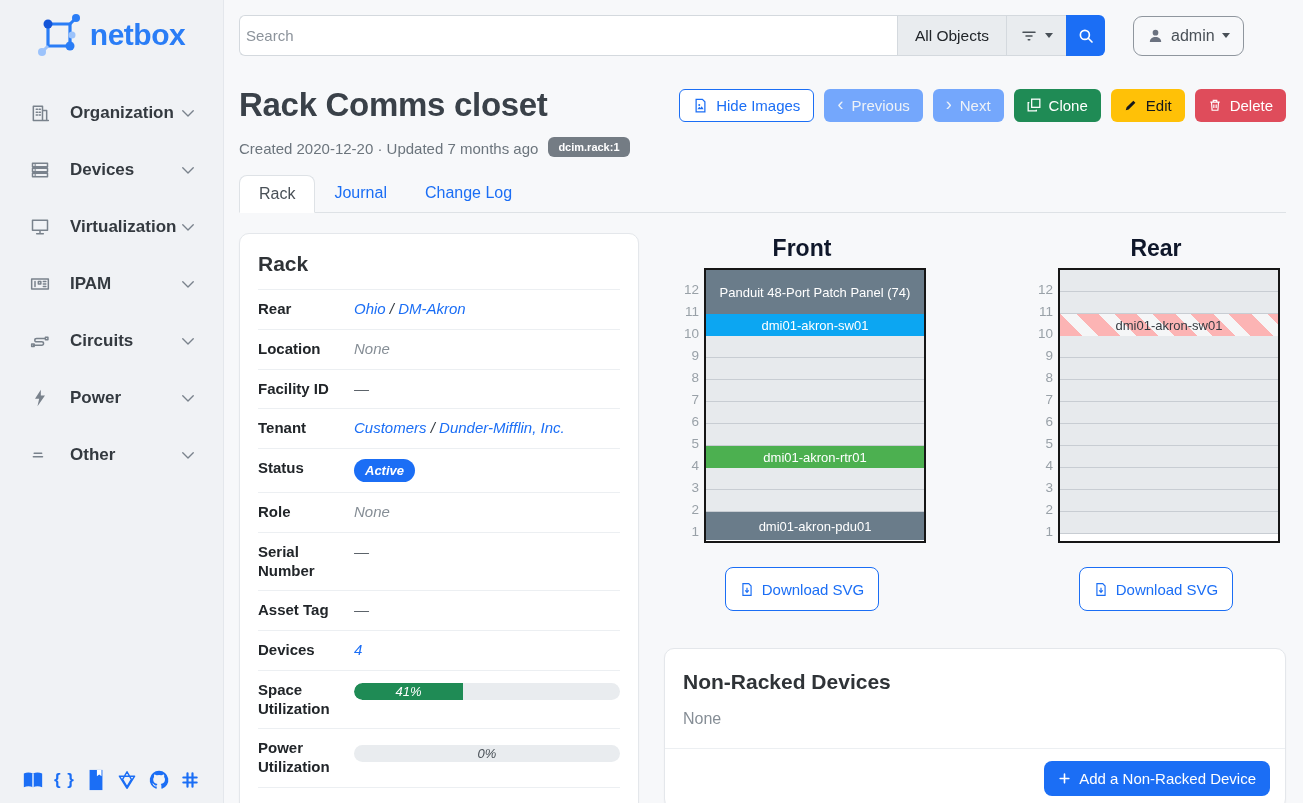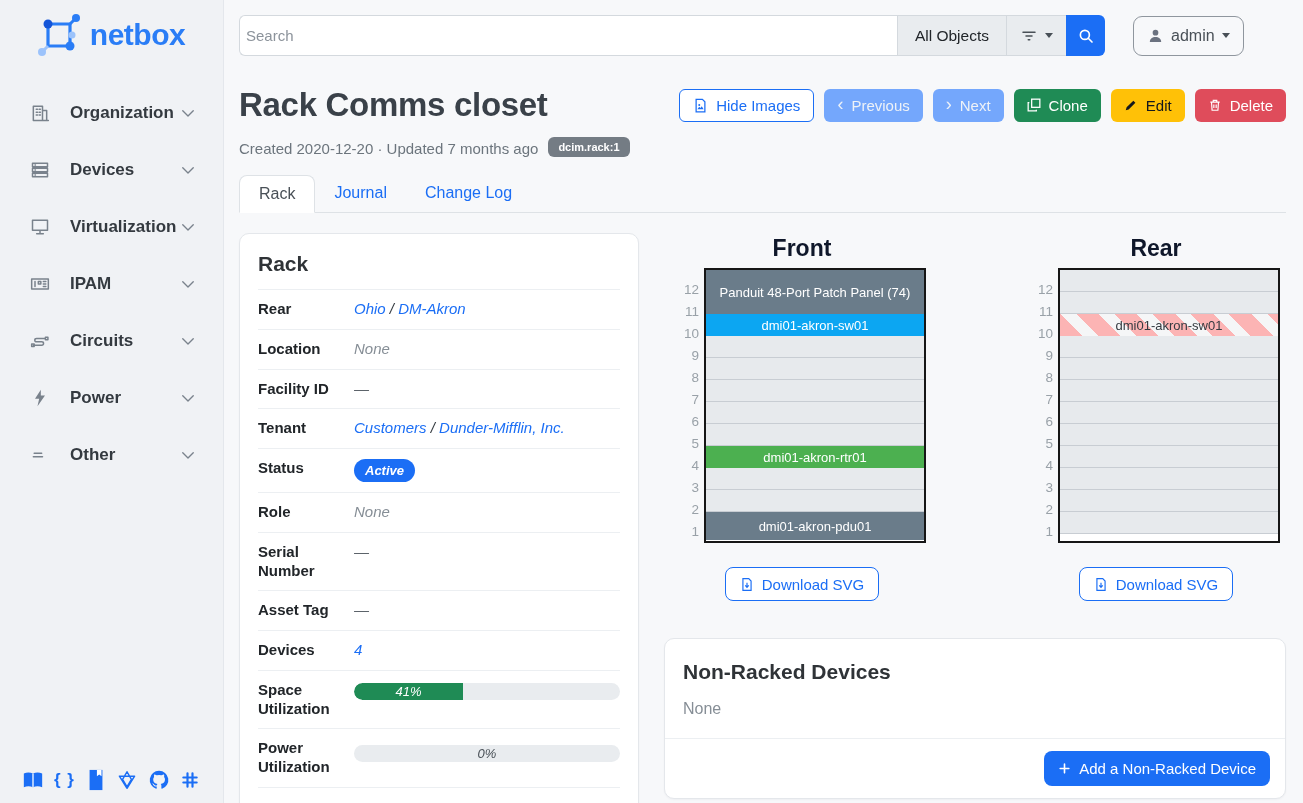--- a/index.html
+++ b/index.html
@@ -80,21 +80,21 @@
   .units-col { width:20px; padding-top:2px;margin-top:9px; }
   .units-col span { display:block; height:22px; line-height:22px; font-size:13.5px; color:#99a1a8; text-align:right; }
   .rack-box { width:222px; border:2px solid #161616; position:relative; background:#fff; }
   .slot { height:22px; background:#e7eaed; border-bottom:1px solid #c8cdd3; cursor:pointer; }
   .slot:last-child { border-bottom:none; }
   .dev { position:absolute; left:0; right:0; display:flex; align-items:center; justify-content:center; font-size:13px; cursor:pointer; }
   .dev-slate { background:#6a7c8a; color:#fff; }
   .dev-blue  { background:#0ca6f2; color:#fff; }
   .dev-green { background:#4cb050; color:#fff; }
   .dev-striped { background:repeating-linear-gradient(45deg,#fcb4b4 0 16px,#f5f6f7 16px 27px); color:#343a40; }
-  .dl-btn { margin-top:24px; background:#fff; border:1px solid #1b6ef5; color:#1b6ef5; border-radius:8px; height:34px; padding:0 14px; font-size:15px; display:inline-flex; align-items:center; gap:8px; cursor:pointer; font-family:"Liberation Sans",sans-serif; }
+  .dl-btn { margin-top:24px; background:#fff; border:1px solid #1b6ef5; color:#1b6ef5; border-radius:8px; height:44px; padding:0 14px; font-size:15px; display:inline-flex; align-items:center; gap:8px; cursor:pointer; font-family:"Liberation Sans",sans-serif; }
   
   .nr-card { margin-top:37px; }
   .nr-head { padding:21px 18px 0; font-size:21px; font-weight:700; color:#2f3337; }
   .nr-body { padding:16px 18px 20px; font-size:16px; color:#868e96; }
   .nr-footer { border-top:1px solid #eceff2; padding:12px 15px; display:flex; justify-content:flex-end; }
   .add-btn { background:#1b6ef5; border:none; color:#fff; border-radius:8px; height:35px; padding:0 14px; font-size:15px; display:inline-flex; align-items:center; gap:8px; cursor:pointer; font-family:"Liberation Sans",sans-serif; }
   .icon-stroke { fill:none; stroke:currentColor; stroke-width:1.8; stroke-linecap:round; stroke-linejoin:round; }
   .gray-ic { color:#79828c; }
 </style>
 </head>

